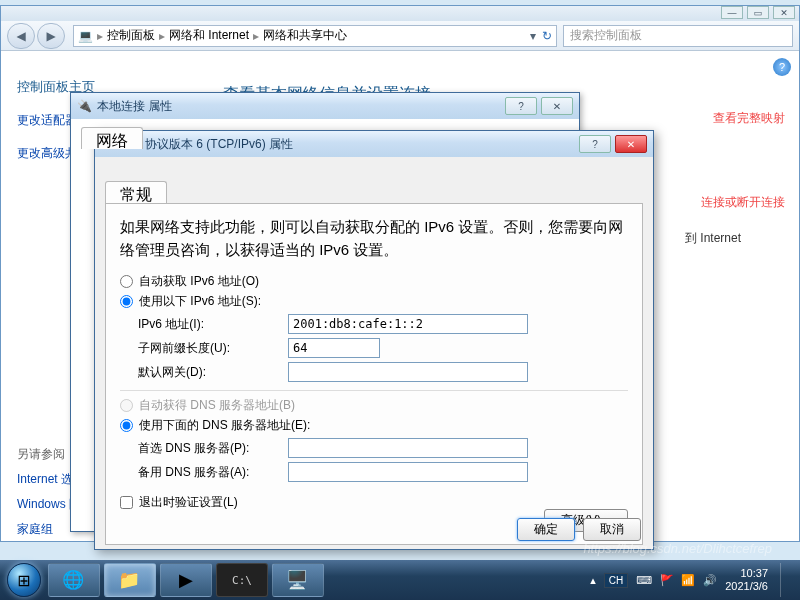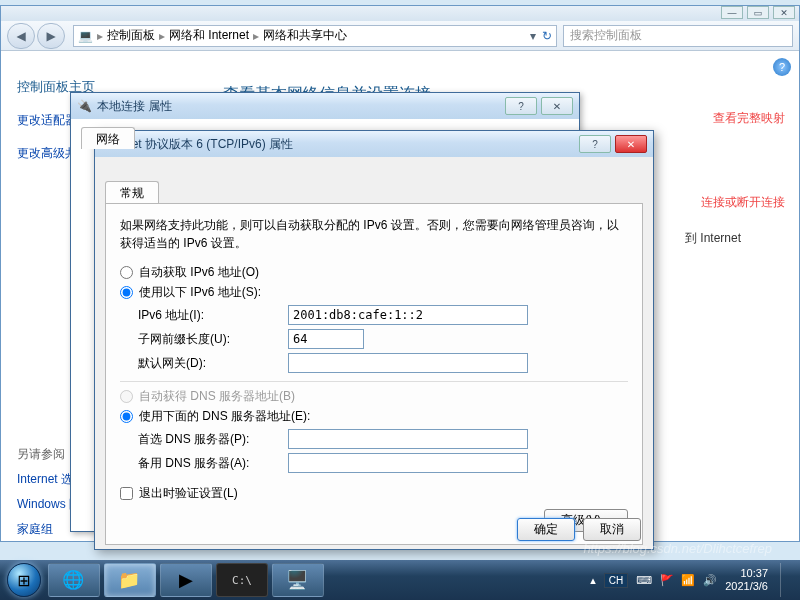--- a/index.html
+++ b/index.html
@@ -29,30 +29,30 @@
 .winicon { width: 14px; height: 14px; margin-right: 6px; display: inline-block; }
 .spacer { flex: 1; }
 .xbtn { width: 32px; height: 18px; margin-left: 4px; border-radius: 2px; display: flex; align-items: center; justify-content: center; font-size: 10px; cursor: pointer; }
 .xbtn.norm { background: linear-gradient(#f0f6fc,#d4e3f0); border: 1px solid #8ba; color: #456; }
 .xbtn.close { background: linear-gradient(#f99,#d33); border: 1px solid #a22; color: #fff; }
 
 
 .win3 { position: absolute; top: 130px; left: 94px; width: 560px; height: 420px; background: #f0f0f0; border: 1px solid #3f6b9a; box-shadow: 3px 3px 10px rgba(0,0,0,.35); }
 .win3 .body { position: absolute; top: 26px; left: 0; right: 0; bottom: 0; padding: 24px 10px 10px; }
 .tabstrip { position: relative; height: 22px; }
-.tab { position: absolute; top: 0; left: 0; height: 22px; padding: 3px 14px; background: #fdfdfd; border: 1px solid #b8b8b8; border-bottom: none; border-radius: 3px 3px 0 0; font-size: 12px; z-index: 2; }
+.tab { position: absolute; top: 0; left: 0; height: 22px; padding: 3px 14px; background: #fdfdfd; border: 1px solid #b8b8b8; border-bottom: none; border-radius: 3px 3px 0 0; font-size: 16px; z-index: 2; }
 .tabpanel { border: 1px solid #b8b8b8; background: #fdfdfd; padding: 12px 14px; height: 342px; position: relative; }
-.desc { font-size: 12px; line-height: 1.5; margin-bottom: 12px; }
+.desc { font-size: 15px; line-height: 1.5; margin-bottom: 12px; }
 .radio-row, .check-row { display: flex; align-items: center; font-size: 12px; margin: 3px 0; }
 .radio-row input, .check-row input { margin-right: 6px; }
 .fields { margin: 2px 0 8px 18px; }
 .field { display: flex; align-items: center; margin: 4px 0; font-size: 12px; }
 .field label { width: 150px; }
 .field input[type=text] { width: 240px; height: 20px; border: 1px solid #7a9ebf; padding: 0 4px; font-family: monospace; font-size: 12px; }
-.field input.short { width: 76px; }
+.field input.short { width: 92px; }
 .hr { border: none; border-top: 1px solid #ddd; margin: 6px 0; }
 .disabled { color: #9a9a9a; }
 .adv { position: absolute; right: 14px; bottom: 12px; }
 .btn { height: 23px; padding: 0 16px; background: linear-gradient(#fdfdfd,#e3e3e3); border: 1px solid #8a8a8a; border-radius: 3px; font-size: 12px; cursor: pointer; }
 .btn.primary { border: 1px solid #2f7bd1; box-shadow: 0 0 3px #6cb3ff; }
 .dlgbtns { position: absolute; right: 12px; bottom: 8px; display: flex; gap: 8px; }
 
 
 .taskbar { position: absolute; bottom: 0; left: 0; right: 0; height: 40px; background: linear-gradient(#4d7096,#22415f 40%,#1a3450); display: flex; align-items: center; padding: 0 4px; }
 .start { width: 40px; height: 40px; display: flex; align-items: center; justify-content: center; }

